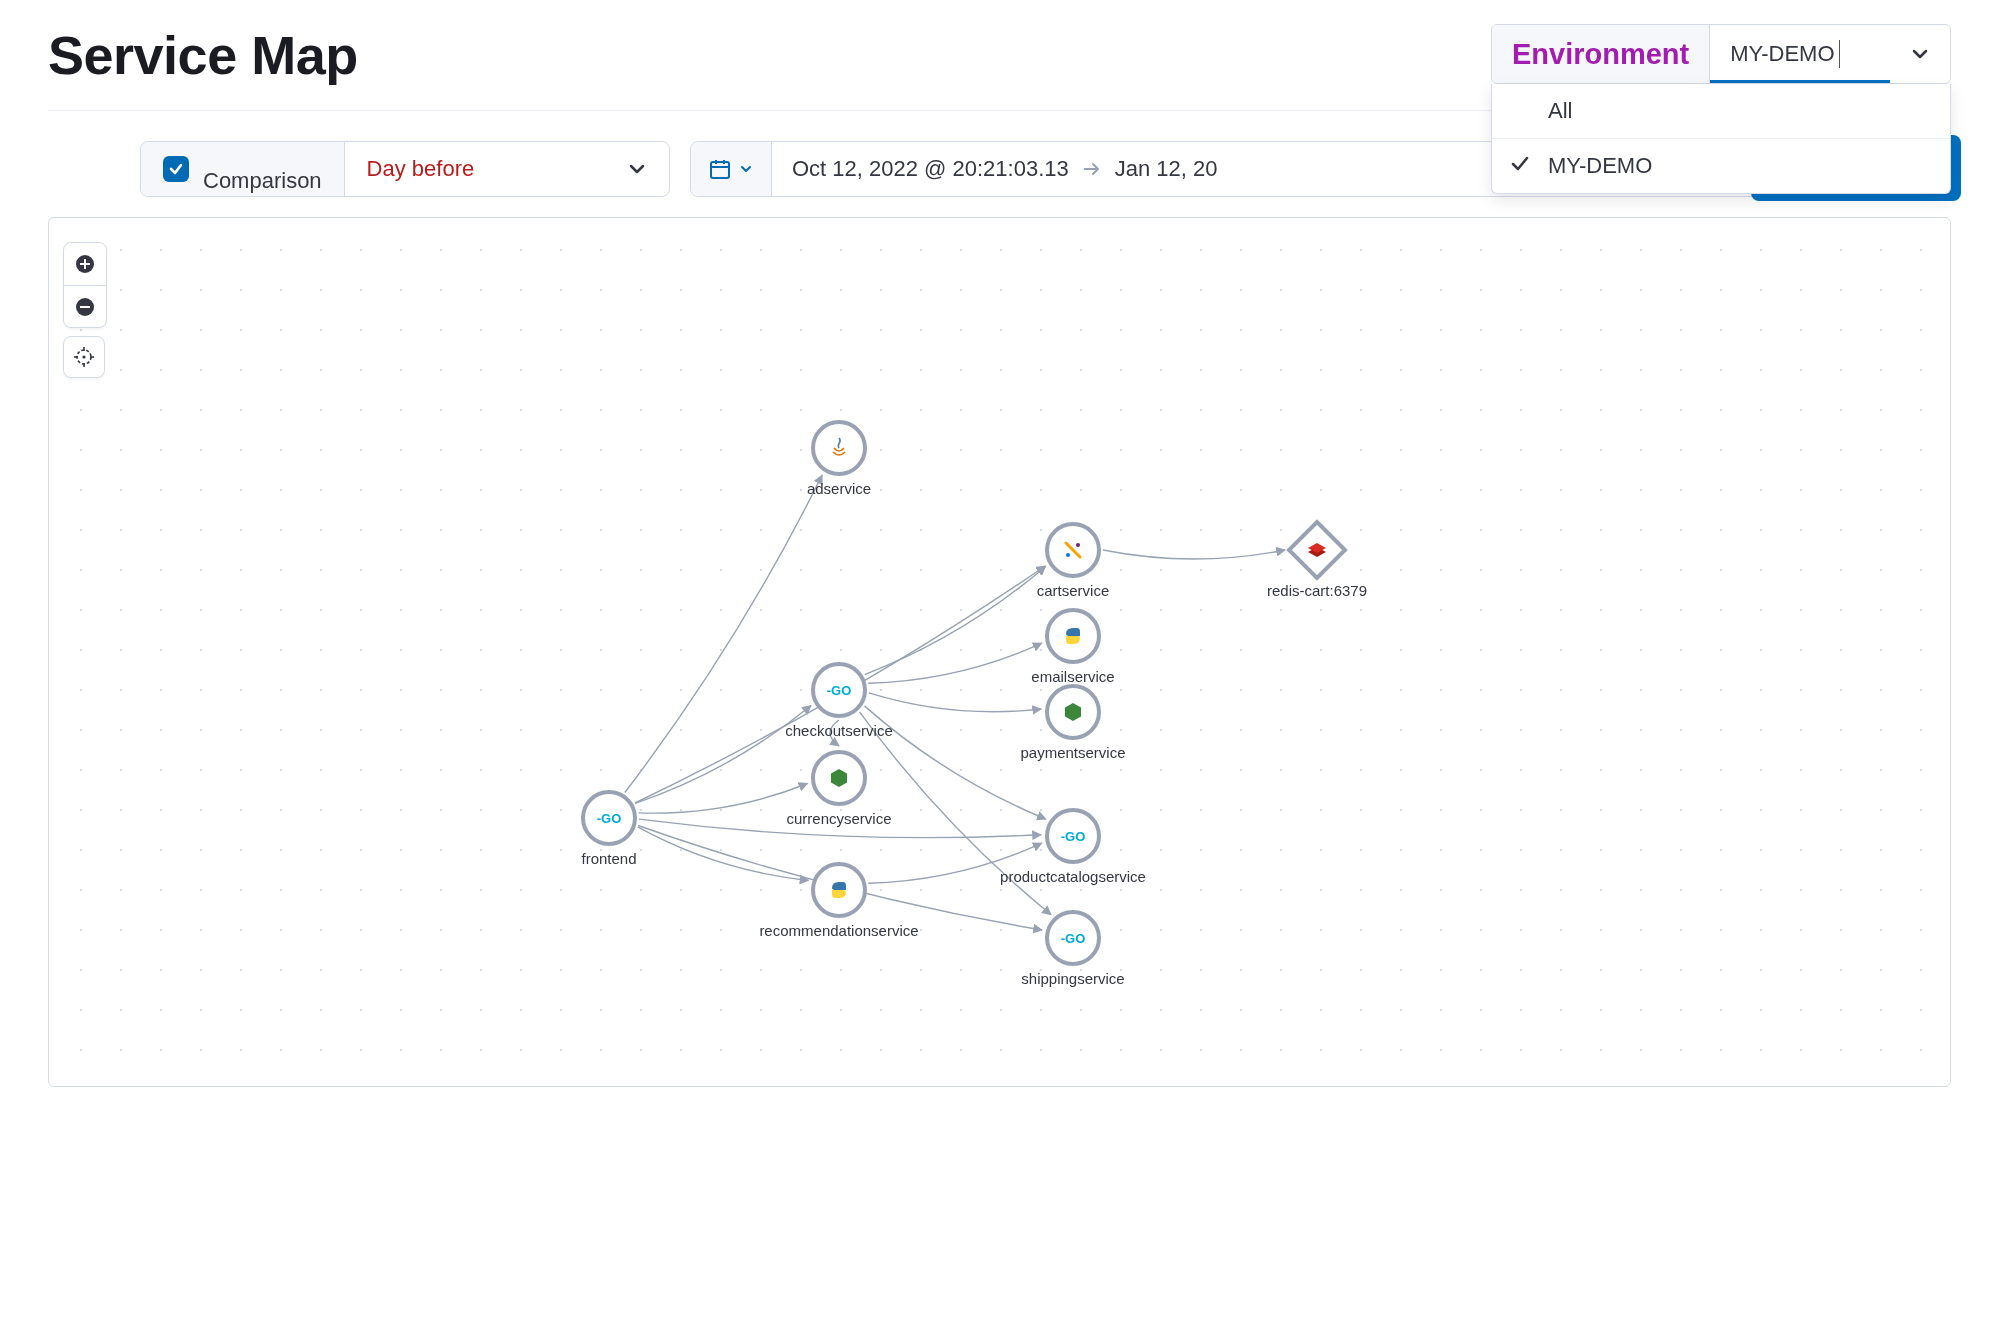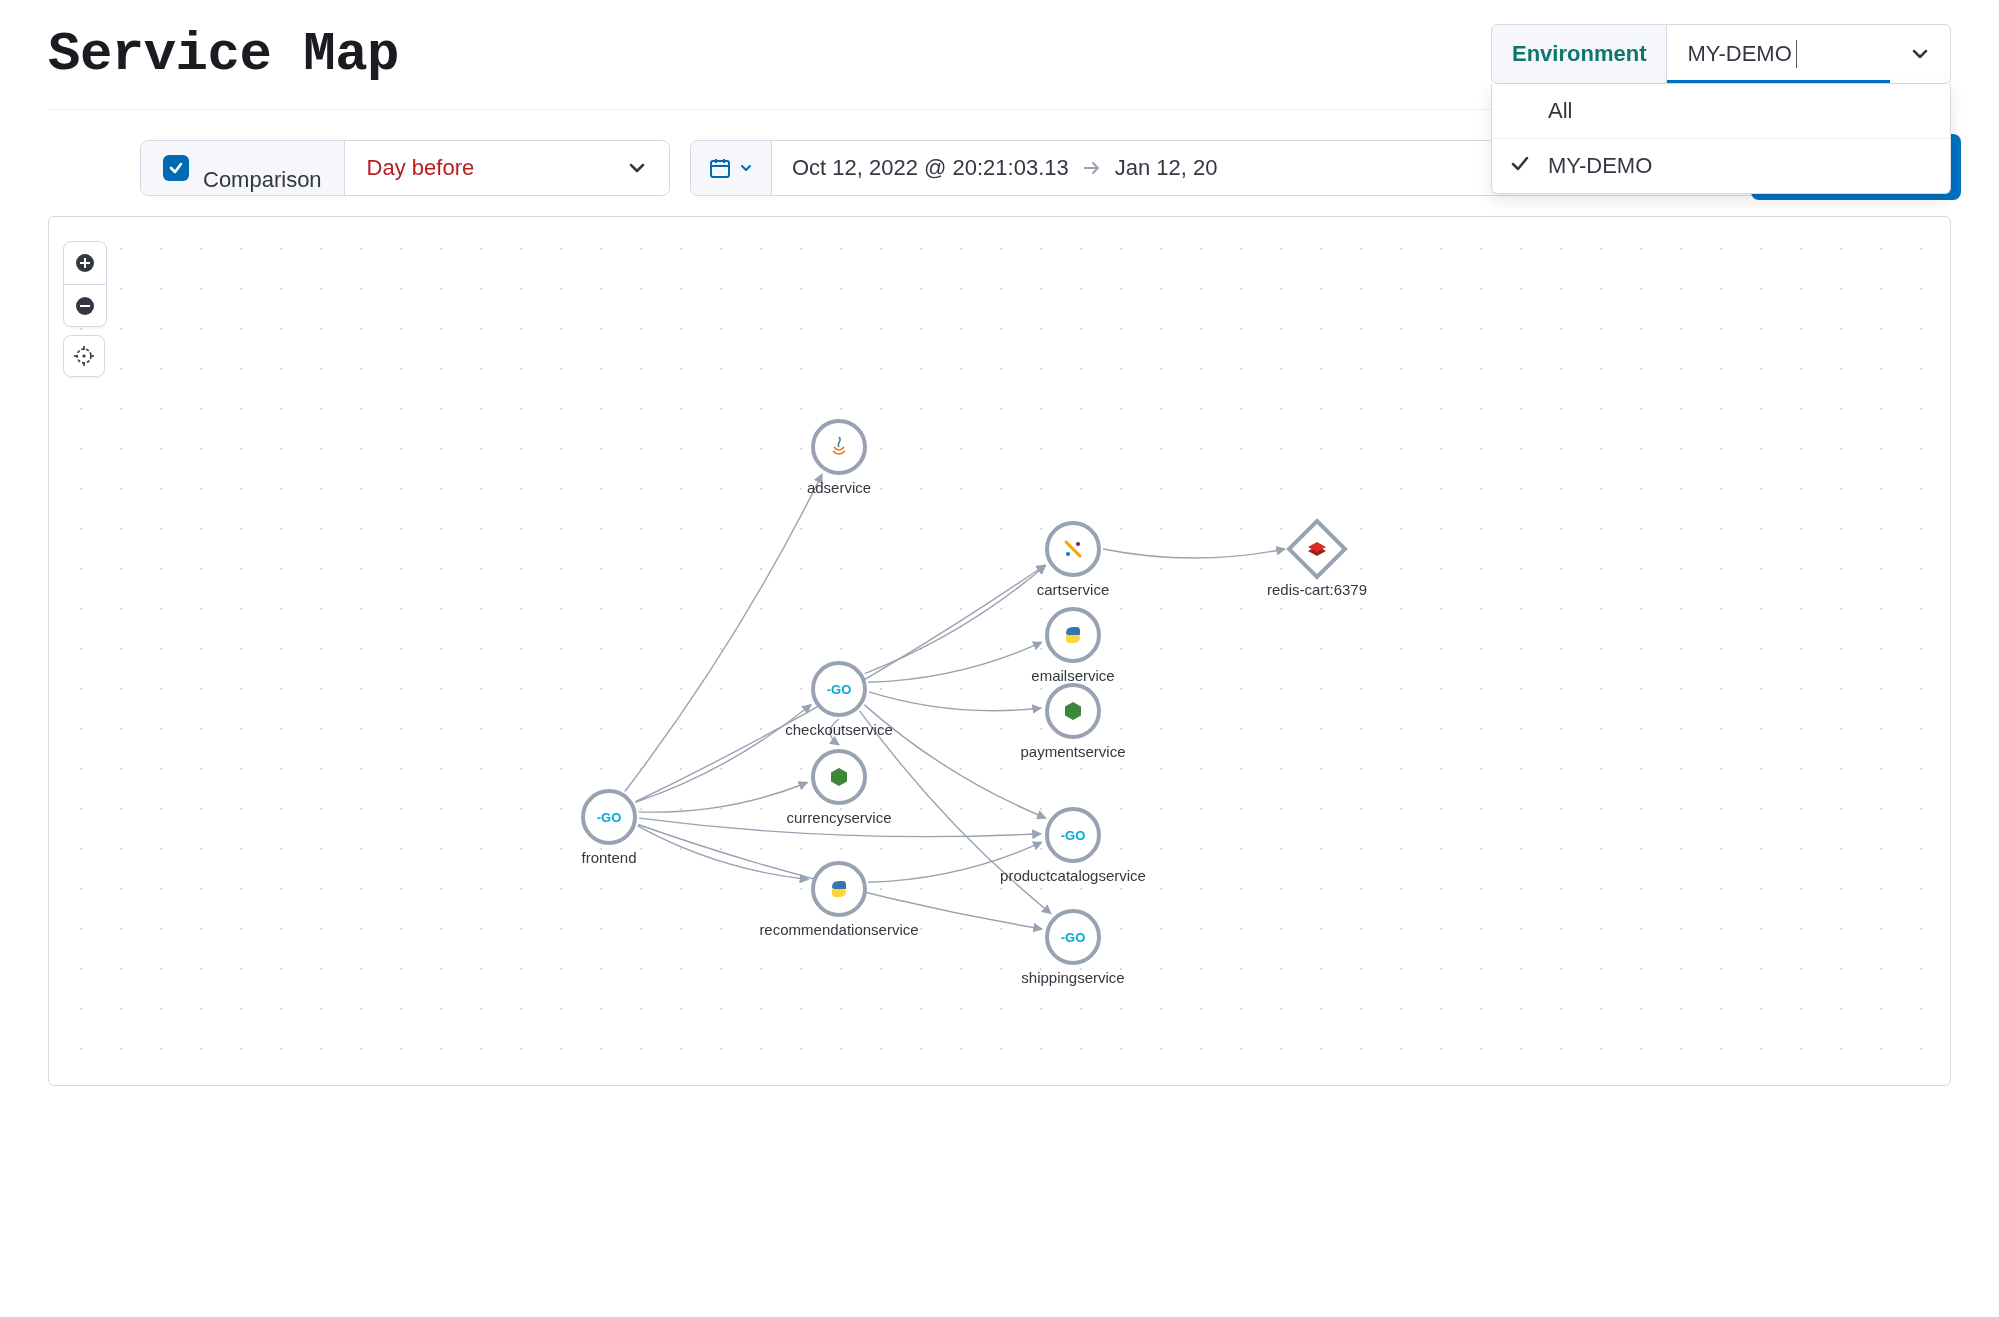--- a/index.html
+++ b/index.html
@@ -18,31 +18,31 @@
     background:#fff;
     color:var(--text);
     -webkit-font-smoothing:antialiased;
   }
   .page{padding:24px 48px 48px;}
   .header-row{
     display:flex;align-items:flex-start;justify-content:space-between;
     margin-bottom:18px;position:relative;
   }
   h1.page-title{
-    font-size:54px;font-weight:800;margin:0;letter-spacing:-0.5px;font-family:Liberation Mono, monospace;
+    font-size:54px;font-weight:800;margin:0;letter-spacing:-0.5px;
   }
   
   .env-wrap{position:relative;}
   .env-pill{
     display:flex;align-items:center;border:1px solid var(--border);
     border-radius:6px;height:60px;overflow:hidden;min-width:460px;
   }
   .env-label{
     background:var(--panel);padding:0 20px;height:100%;display:flex;align-items:center;
-    font-size:22px;font-weight:600;color:#0f766e;border-right:1px solid var(--border);
+    font-size:29px;font-weight:600;color:#a21caf;border-right:1px solid var(--border);
   }
   .env-value{
     flex:1;padding:0 20px;height:100%;display:flex;align-items:center;
     font-size:22px;color:#343741;position:relative;
   }
   .env-value .cursor{width:1px;height:28px;background:#555;margin-left:4px;}
   .env-underline{position:absolute;left:0;right:0;bottom:0;height:3px;background:var(--blue-accent);}
   .env-caret{
     width:60px;height:100%;display:flex;align-items:center;justify-content:center;
   }

